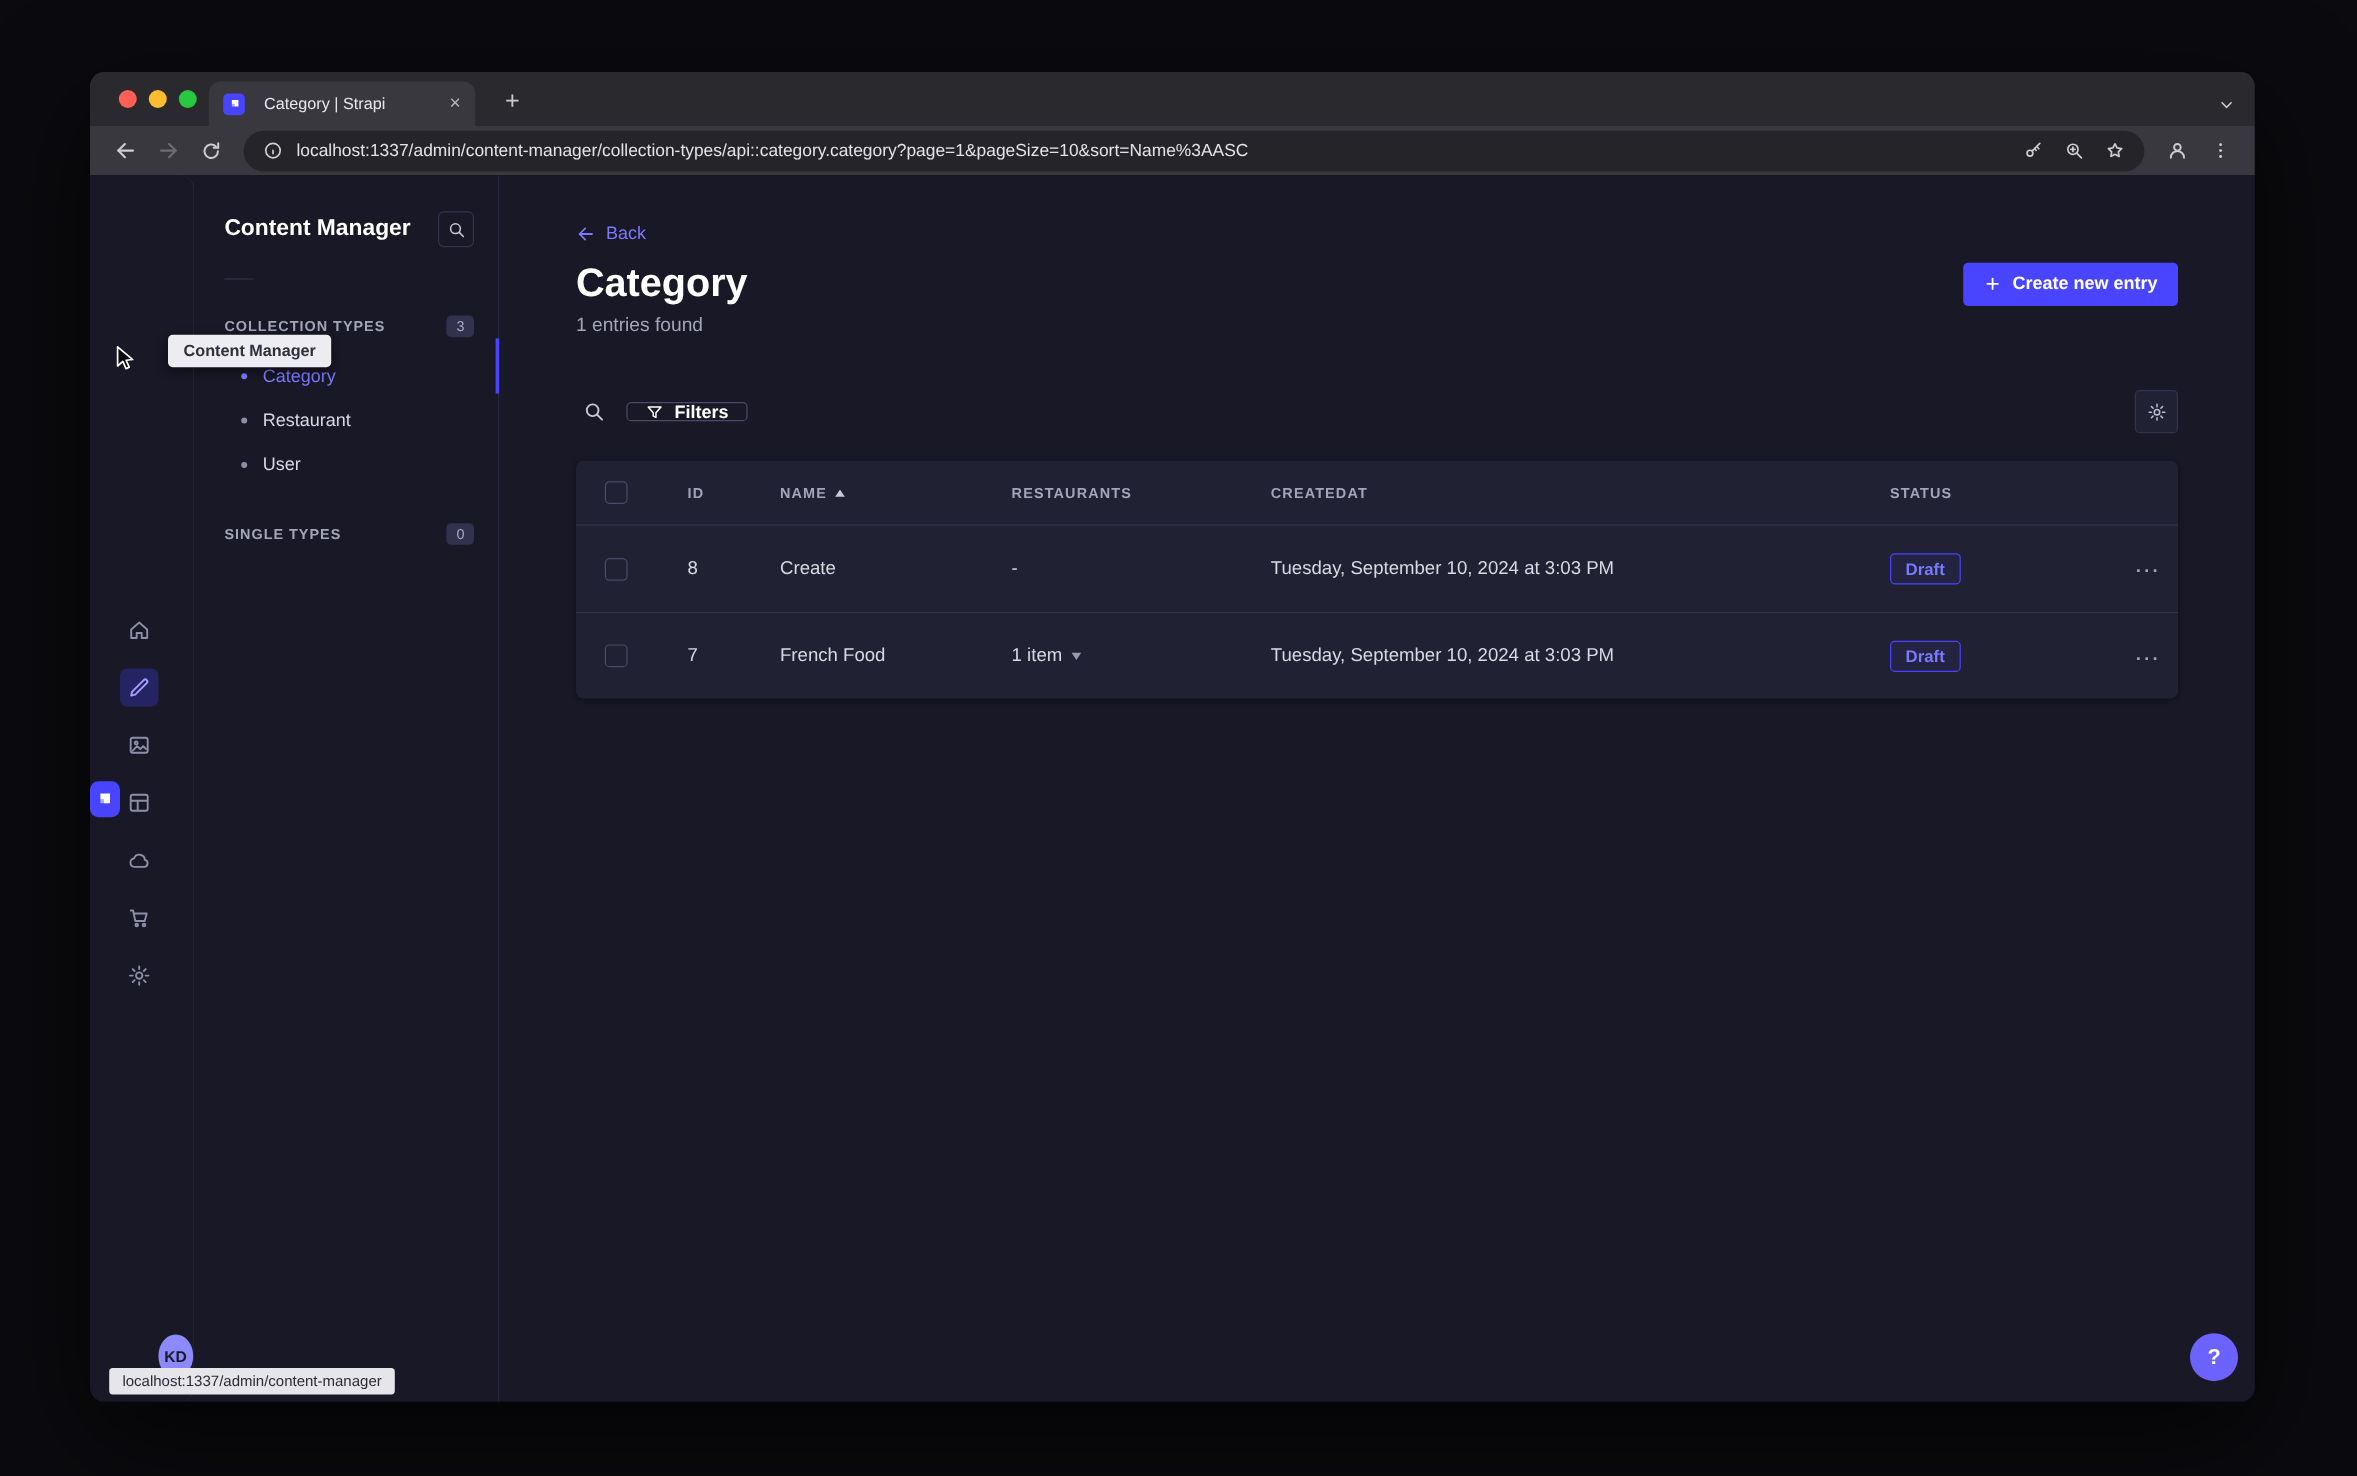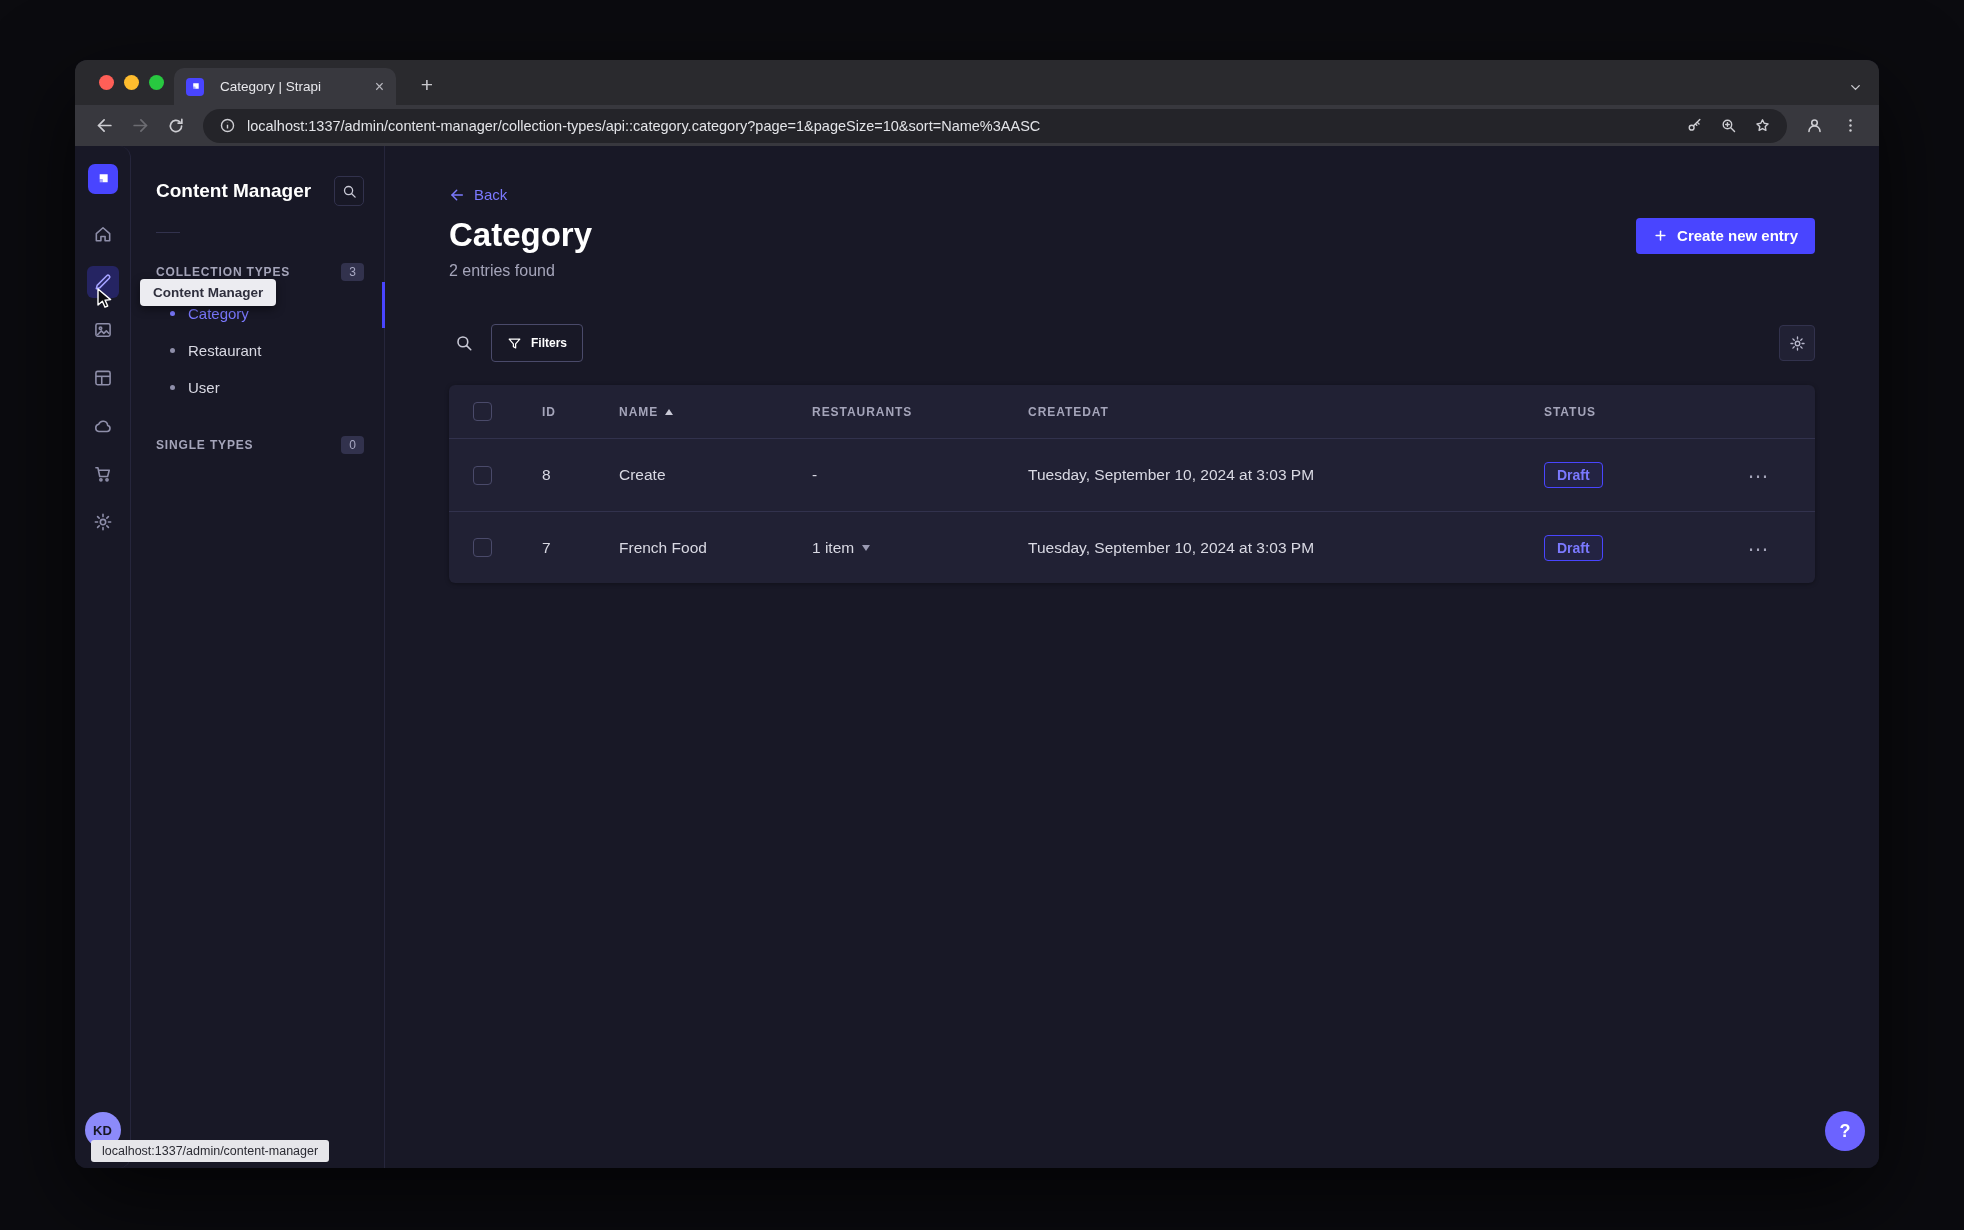--- a/index.html
+++ b/index.html
@@ -41,21 +41,21 @@
   .chrome-btn.disabled{color:#6c6c72;}
   .omnibox{flex:1;height:34px;background:var(--chrome-box);border-radius:17px;display:flex;align-items:center;
            gap:11px;padding:0 16px;margin:0 6px;min-width:0;}
   .omnibox-url{flex:1;font-size:14.5px;color:#e3e4e8;white-space:nowrap;overflow:hidden;}
   .omnibox-right{display:flex;gap:17px;margin-left:auto;color:var(--chrome-icon);}
   .omnibox-right span{display:flex;}
 
   
   .app{flex:1;display:flex;background:var(--bg);position:relative;min-height:0;}
 
-  .rail{width:56px;flex:0 0 auto;border-right:1px solid var(--border-subtle);display:flex;flex-direction:column;align-items:center;border-radius:12px;}
+  .rail{width:87px;flex:0 0 auto;border-right:1px solid var(--border-subtle);display:flex;flex-direction:row;align-items:center;border-radius:12px;}
   .rail-logo{margin-top:18px;width:30px;height:30px;border-radius:7px;background:var(--accent);display:flex;align-items:center;justify-content:center;}
   .rail-nav{margin-top:24px;display:flex;flex-direction:column;gap:16px;align-items:center;}
   .rail-btn{width:32px;height:32px;border-radius:6px;display:flex;align-items:center;justify-content:center;color:var(--rail-icon);}
   .rail-btn.active{background:rgba(73,69,255,.28);color:#a3a1ff;}
   .rail-avatar{margin-top:auto;margin-bottom:20px;width:36px;height:36px;border-radius:50%;background:#8c8afa;color:#181826;
                font-size:13px;font-weight:700;display:flex;align-items:center;justify-content:center;}
 
   .subnav{width:254px;flex:0 0 auto;border-right:1px solid var(--border-subtle);position:relative;}
   .subnav-header{display:flex;align-items:center;justify-content:space-between;padding:30px 20px 0 25px;}
   .subnav-title{font-size:19px;font-weight:700;color:var(--text);}
@@ -77,22 +77,22 @@
 
   .main{flex:1;min-width:0;padding:40px 64px 0;position:relative;}
   .back-row{display:inline-flex;align-items:center;gap:9px;color:var(--accent-light);font-size:15px;cursor:default;}
   .title-row{display:flex;justify-content:space-between;align-items:flex-start;margin-top:9px;}
   .page-title{font-size:33px;font-weight:700;color:var(--text);line-height:1.15;}
   .subtitle{margin-top:9px;font-size:16px;color:var(--muted);}
   .create-btn{display:flex;align-items:center;gap:9px;height:36px;padding:0 17px;background:var(--accent);color:#fff;
               font-size:15px;font-weight:600;border:none;border-radius:4px;margin-top:2px;font-family:inherit;margin-left:36px;}
   .toolbar-row{display:flex;align-items:center;gap:12px;margin-top:44px;}
   .plain-icon-btn{width:30px;height:30px;display:flex;align-items:center;justify-content:center;color:#c9c9d6;}
-  .filters-btn{display:flex;align-items:center;gap:9px;height:38px;padding:0 15px;border:1px solid #4a4a6a;border-radius:4px;
-               background:transparent;color:var(--text);font-size:12px;font-weight:600;font-family:inherit;}
+  .filters-btn{display:flex;align-items:center;gap:9px;height:16px;padding:0 15px;border:1px solid #4a4a6a;border-radius:4px;
+               background:transparent;color:var(--text);font-size:15px;font-weight:600;font-family:inherit;}
   .settings-btn{margin-left:auto;width:36px;height:36px;background:var(--card);border:1px solid var(--border);border-radius:4px;
                 display:flex;align-items:center;justify-content:center;color:#b9b9cd;}
 
   .card{margin-top:23px;background:var(--card);border-radius:6px;box-shadow:0 1px 4px rgba(0,0,0,.35);}
   .trow{display:grid;grid-template-columns:69px 77px 193px 216px 516px 203px 1fr;align-items:center;padding-left:24px;}
   .trow.head{height:54px;border-bottom:1px solid var(--border);}
   .trow.data{height:72px;}
   .trow.data + .trow.data{border-top:1px solid var(--border);}
   .th{font-size:12px;font-weight:700;letter-spacing:.08em;color:var(--muted);display:flex;align-items:center;gap:7px;}
   .caret-up{width:0;height:0;border-left:4.5px solid transparent;border-right:4.5px solid transparent;border-bottom:6px solid #c9c9d6;}
@@ -310,21 +310,21 @@
           <svg width="16" height="16" viewBox="0 0 24 24" fill="none" stroke="#7b79ff" stroke-width="2.2" stroke-linecap="round" stroke-linejoin="round">
               <path d="M11.5 5 4.5 12l7 7"></path>
               <line x1="4.5" y1="12" x2="20" y2="12"></line>
             </svg>
           <span>Back</span>
         </a>
 
         <div class="title-row">
           <div>
             <div class="page-title">Category</div>
-            <div class="subtitle">2 entries found</div>
+            <div class="subtitle">1 entries found</div>
           </div>
           <button class="create-btn">
             <svg width="15" height="15" viewBox="0 0 24 24" fill="none" stroke="#fff" stroke-width="2.4" stroke-linecap="round">
                 <line x1="12" y1="5" x2="12" y2="19"></line>
                 <line x1="5" y1="12" x2="19" y2="12"></line>
               </svg>
             <span>Create new entry</span>
           </button>
         </div>
 

